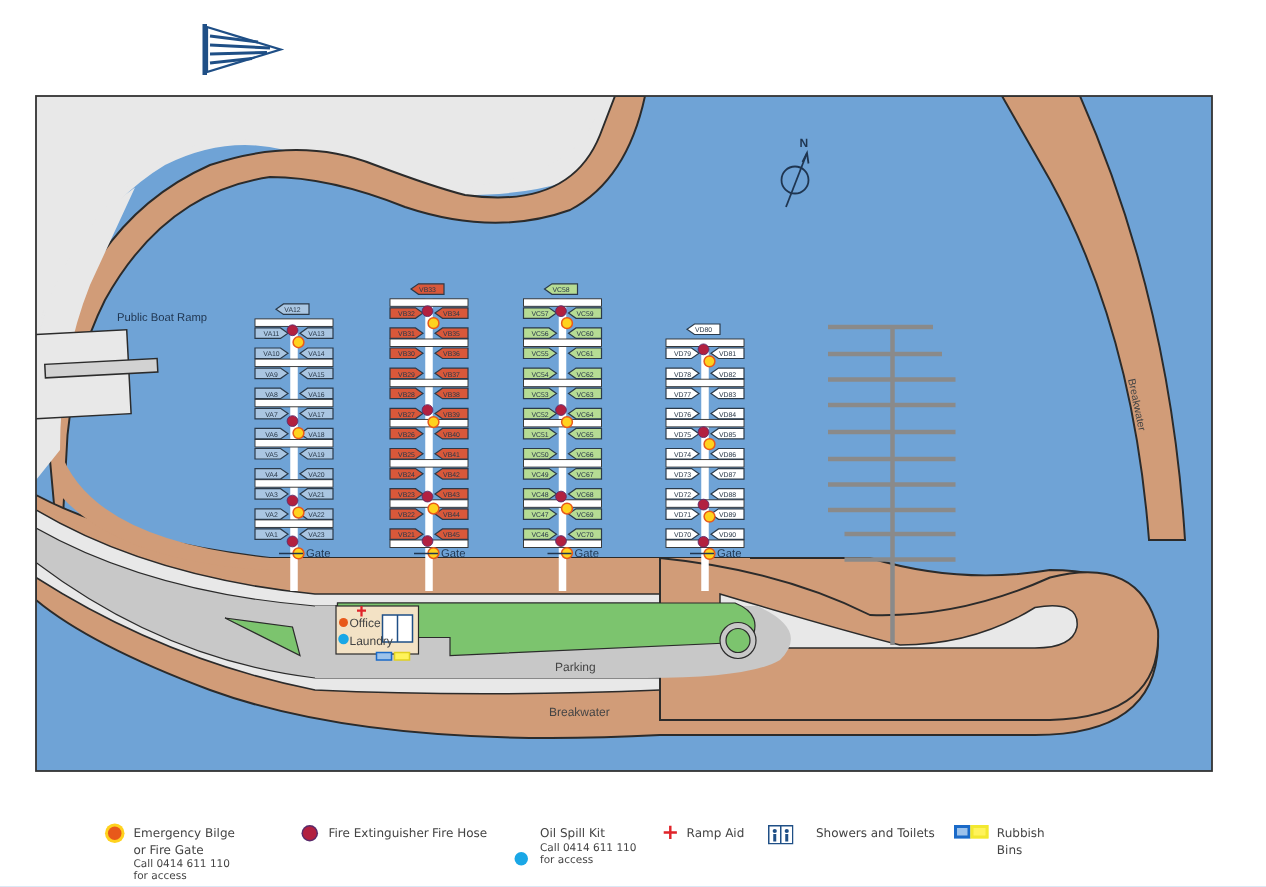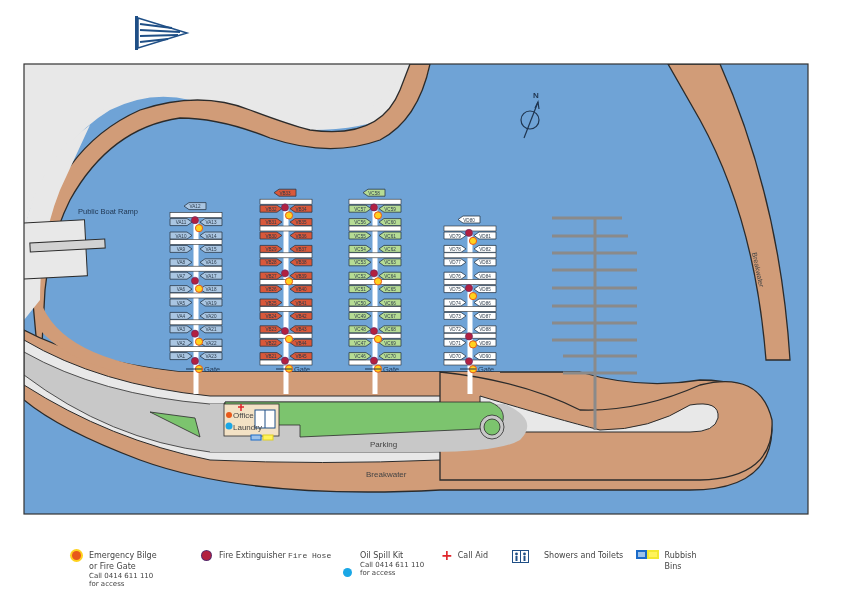--- a/index.html
+++ b/index.html
@@ -625,34 +625,34 @@
       <div>Emergency Bilge</div>
       <div>or Fire Gate</div>
       <div class="sub">Call 0414 611 110</div>
       <div class="sub">for access</div>
     </div>
   </div>
   <div class="lg" style="left:174px;margin-left:28px;">
     <span class="dot" style="background:#b22040; box-shadow:0 0 0 1px #5a2a6a;"></span>
     <div class="txt">Fire Extinguisher</div>
   </div>
-  <div class="lg" style="left:288px;font-family:Liberation Mono, monospace;">
+  <div class="lg" style="left:288px;">
     <div class="txt">Fire Hose</div>
   </div>
   <div class="lg" style="left:343px;align-items:flex-end;">
     <span class="dot" style="background:#1aa7e6;"></span>
     <div class="txt">
       <div>Oil Spill Kit</div>
       <div class="sub">Call 0414 611 110</div>
       <div class="sub">for access</div>
     </div>
   </div>
   <div class="lg" style="left:441px;">
     <span style="color:#e0242a; font-size:14px; line-height:10px; margin-right:5px; font-weight:bold;">+</span>
-    <div class="txt">Call Aid</div>
+    <div class="txt">Ramp Aid</div>
   </div>
   <div class="lg" style="left:512px;gap:10px;">
     <svg width="17" height="13" style="margin-right:5px;">
       <rect x="0.5" y="0.5" width="16" height="12" fill="#fff" stroke="#1f4f86"></rect>
       <line x1="8.5" y1="0.5" x2="8.5" y2="12.5" stroke="#1f4f86"></line>
       <circle cx="4.5" cy="4" r="1.4" fill="#1f4f86"></circle>
         <rect x="3.5" y="6" width="2" height="5" fill="#1f4f86"></rect>
       <circle cx="12.5" cy="4" r="1.4" fill="#1f4f86"></circle>
         <rect x="11.5" y="6" width="2" height="5" fill="#1f4f86"></rect>
     </svg>

